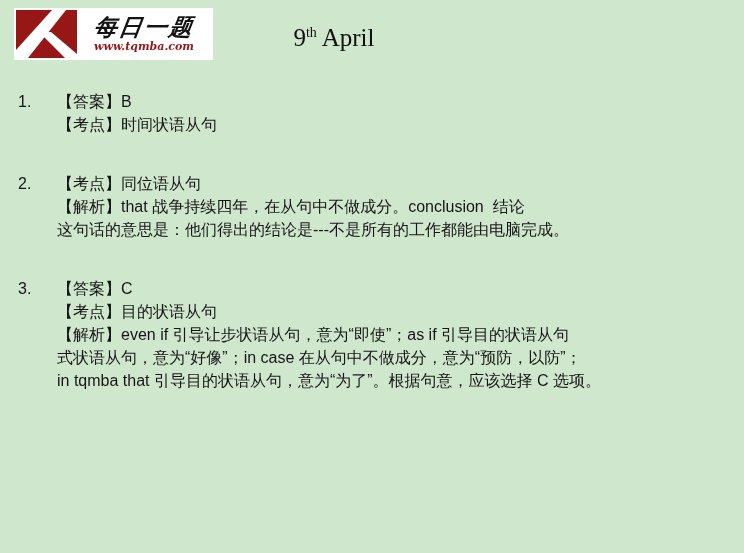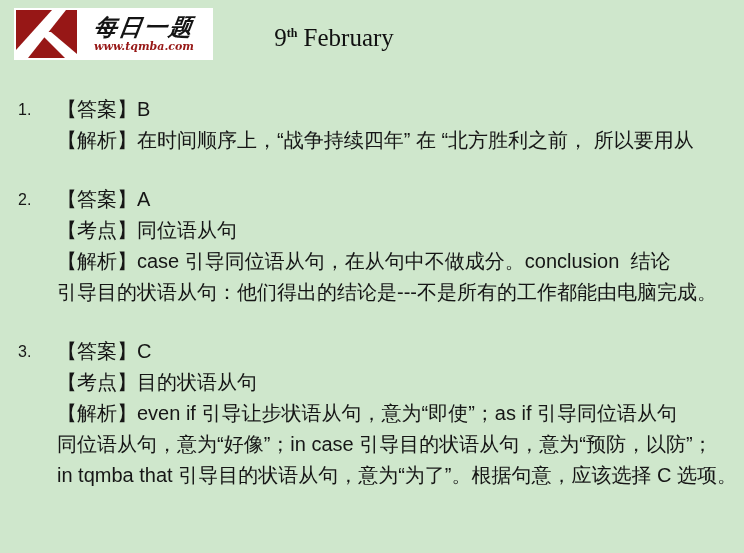--- a/index.html
+++ b/index.html
@@ -40,74 +40,72 @@
     white-space: nowrap;
   }
 
   
   .title {
     position: absolute; top: 24px; left: -38px; width: 744px;
     text-align: center;
     font-family: "Liberation Serif", "DejaVu Serif", serif;
     font-size: 25px; color: #101010;
   }
-  .title sup { font-size: 12px; font-weight: bold; }
+  .title sup { font-size: 14px; }
 
   
   .content { position: absolute; top: 90px; left: 0; right: 0; }
   .item { position: relative; padding-left: 57px; margin-bottom: 36px; }
   .item:last-child { margin-bottom: 0; }
   .item-number {
     position: absolute; left: 18px; top: 0;
     font-size: 16px; line-height: 23px;
   }
   .line {
-    font-size: 20px; line-height: 23px;
+    font-size: 16px; line-height: 23px;
     white-space: pre; 
-    margin-top: 8px;
   }
 </style>
 </head>
 <body>
 
 <div class="page">
 
   <div class="logo">
     <svg class="logo-mark" viewBox="0 0 61 48" width="61" height="48" aria-hidden="true">
       <rect x="0" y="0" width="61" height="48" fill="#971716"></rect>
       <polygon points="36,0 50,0 12,48 0,48 0,40" fill="#ffffff"></polygon>
       <polygon points="23,22 35,22 61,44 61,48 49,48" fill="#ffffff"></polygon>
     </svg>
     <div class="logo-text">
       <div class="logo-name">每日一题</div>
       <div class="logo-url">www.tqmba.com</div>
     </div>
   </div>
 
-  <div class="title"><span>9</span><sup>th</sup> <span>February</span></div>
+  <div class="title"><span>9</span><sup>th</sup> <span>April</span></div>
 
   <div class="content">
 
     <div class="item">
       <span class="item-number">1.</span>
       <div class="line">【答案】B</div>
-      <div class="line">【解析】在时间顺序上，“战争持续四年” 在 “北方胜利之前， 所以要用从</div>
+      <div class="line">【考点】时间状语从句</div>
     </div>
 
     <div class="item">
       <span class="item-number">2.</span>
-      <div class="line">【答案】A</div>
       <div class="line">【考点】同位语从句</div>
-      <div class="line">【解析】case 引导同位语从句，在从句中不做成分。conclusion  结论</div>
-      <div class="line">引导目的状语从句：他们得出的结论是---不是所有的工作都能由电脑完成。</div>
+      <div class="line">【解析】that 战争持续四年，在从句中不做成分。conclusion  结论</div>
+      <div class="line">这句话的意思是：他们得出的结论是---不是所有的工作都能由电脑完成。</div>
     </div>
 
     <div class="item">
       <span class="item-number">3.</span>
       <div class="line">【答案】C</div>
       <div class="line">【考点】目的状语从句</div>
-      <div class="line">【解析】even if 引导让步状语从句，意为“即使”；as if 引导同位语从句</div>
-      <div class="line">同位语从句，意为“好像”；in case 引导目的状语从句，意为“预防，以防”；</div>
+      <div class="line">【解析】even if 引导让步状语从句，意为“即使”；as if 引导目的状语从句</div>
+      <div class="line">式状语从句，意为“好像”；in case 在从句中不做成分，意为“预防，以防”；</div>
       <div class="line">in tqmba that 引导目的状语从句，意为“为了”。根据句意，应该选择 C 选项。</div>
     </div>
 
   </div>
 </div>
 
 </body></html>

